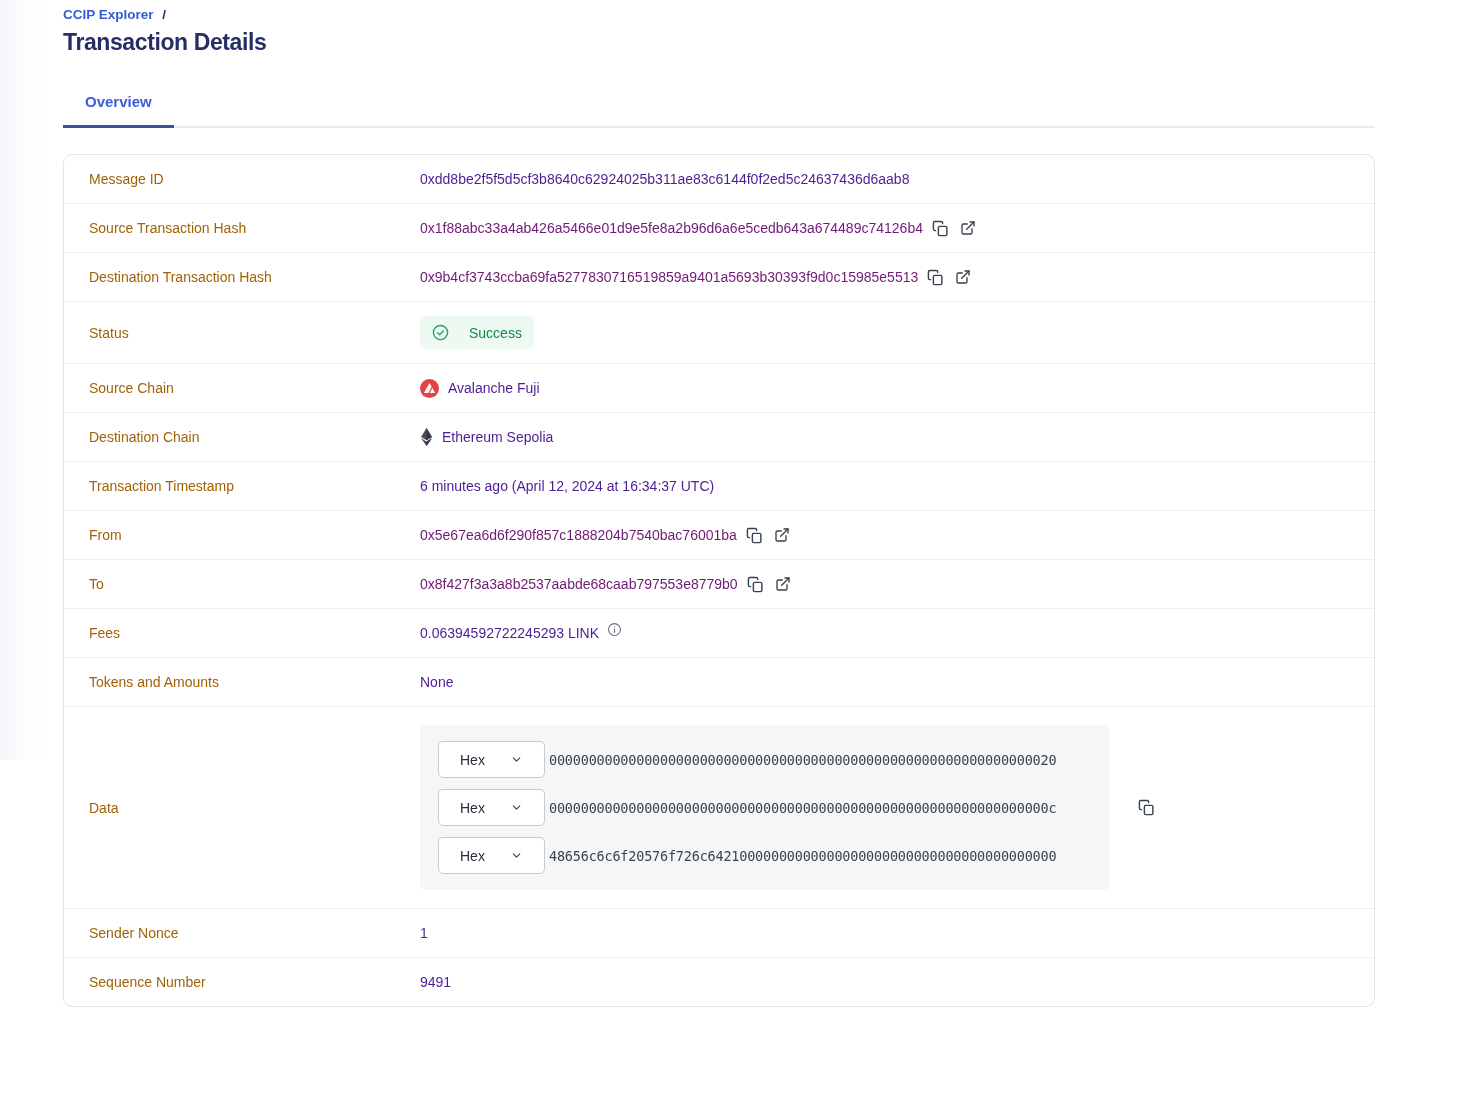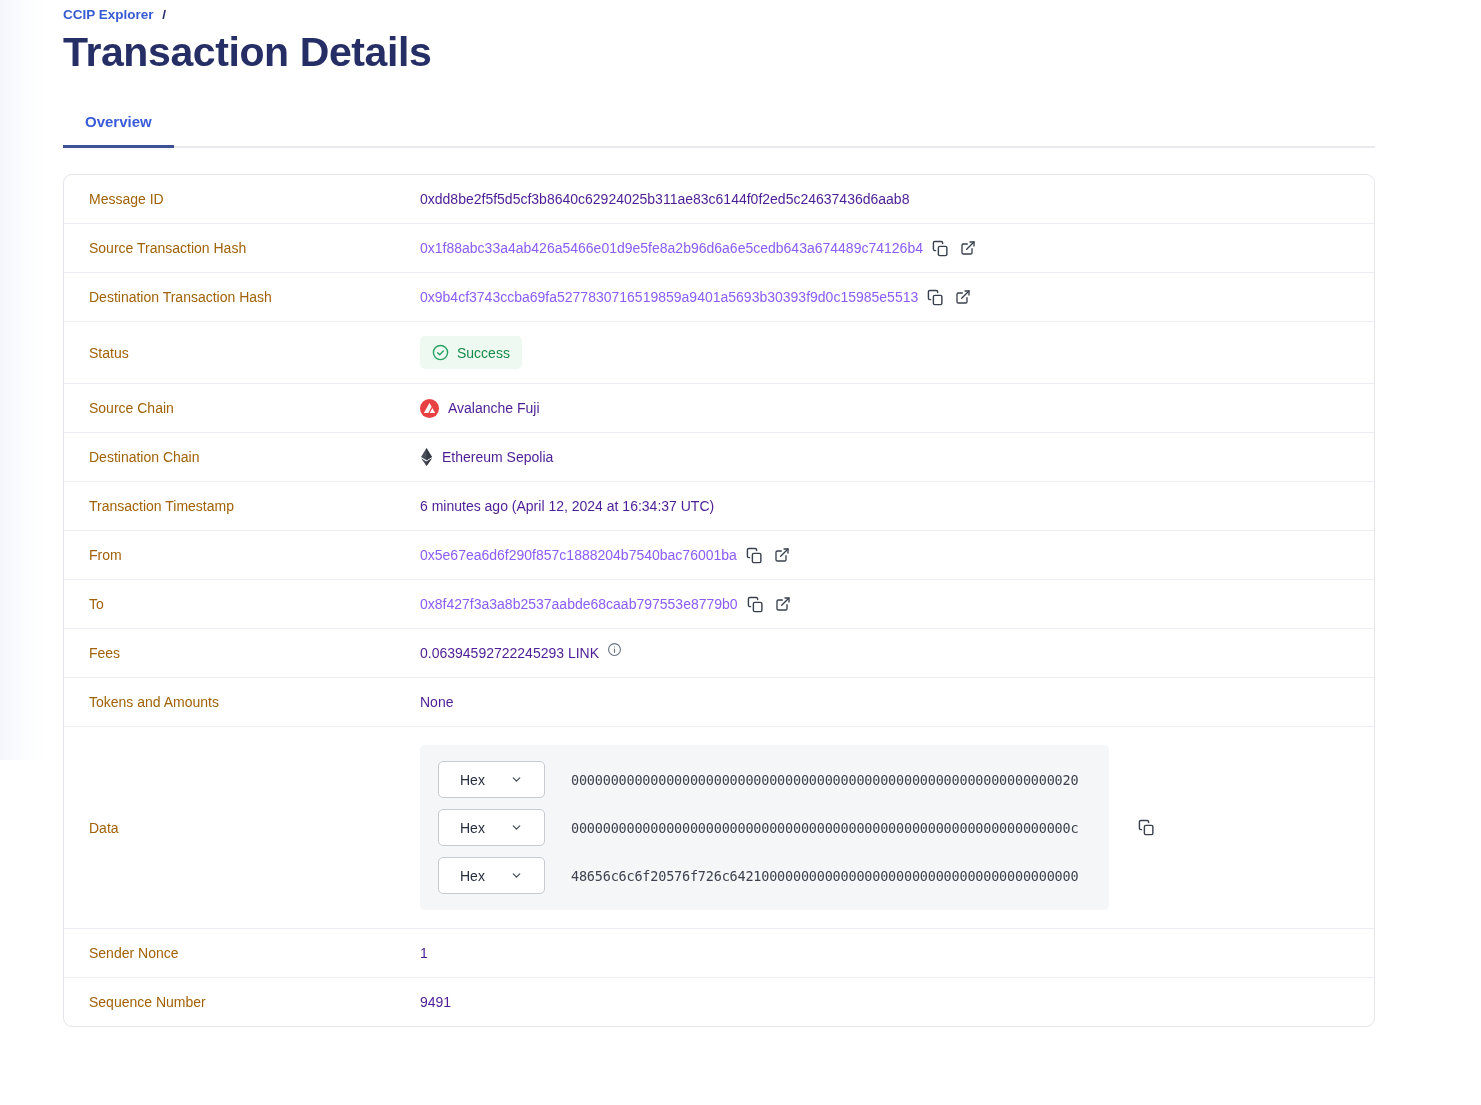--- a/index.html
+++ b/index.html
@@ -8,59 +8,59 @@
   body { position:relative; }
   body::before { content:""; position:absolute; left:0; top:0; width:46px; height:760px;
     background:linear-gradient(to right,#f2f4fb 0%, #fbfcfe 55%, #ffffff 100%);
     opacity:.8; pointer-events:none; }
   .page { position:relative; padding:7px 106px 0 63px; }
 
   
   .breadcrumb { font-size:13.5px; font-weight:bold; }
   .breadcrumb a { color:#375bd2; text-decoration:none; cursor:pointer; }
   .breadcrumb .sep { color:#262e66; margin-left:5px; }
-  h1.title { margin-top:7px; font-size:41px; font-weight:bold; color:#262e66; letter-spacing:-.4px; }
+  h1.title { margin-top:7px; font-size:23px; font-weight:bold; color:#262e66; letter-spacing:-.4px; }
 
   
   .tabs { margin-top:37px; border-bottom:2px solid #e9eaee; }
   .tab { display:inline-block; padding:0 22px 15px 22px; margin-bottom:-2px;
     font-size:15px; font-weight:bold; color:#3a5bd9; cursor:pointer;
     border-bottom:3px solid #3f5196; }
 
   
   .card { margin-top:26px; border:1px solid #e3e5eb; border-radius:9px; background:#fff; }
   .row { display:flex; align-items:center; padding:14px 0; border-bottom:1px solid #edeef3; }
   .row:last-child { border-bottom:none; }
   .row-label { flex:0 0 356px; padding-left:25px; font-size:14px; font-weight:500; color:#a16207; }
   .row-value { display:flex; align-items:center; gap:9px; font-size:14px; color:#4a505c; min-height:20px; }
   .val { color:#4c1d95; }
-  a.link { color:#8b5cf6; text-decoration:none; cursor:pointer; }
+  a.link { color:#701a75; text-decoration:none; cursor:pointer; }
   .icon { display:inline-flex; align-items:center; justify-content:center; }
   .icon-btn { background:none; border:none; padding:0; display:inline-flex; align-items:center;
     color:#39404d; cursor:pointer; }
   .icon-btn + .icon-btn { margin-left:2px; }
 
   
-  .badge { display:inline-flex; align-items:center; gap:8px; background:#edf9f1;
+  .badge { display:inline-flex; align-items:center; gap:20px; background:#edf9f1;
     color:#178a4b; font-size:14px; padding:8px 12px; border-radius:5px; }
 
   
   .icon.sup { position:relative; top:-4px; margin-left:-1px; }
 
   
   .row-data { padding:18px 0; }
   .data-panel { background:#f5f6f8; border-radius:5px; padding:16px 18px; width:689px; }
   .data-line { display:flex; align-items:center; }
   .data-line + .data-line { margin-top:11px; }
   .hex-select { width:107px; height:37px; flex:0 0 107px; background:#fff; border:1px solid #c7cad3;
     border-radius:5px; display:flex; align-items:center; justify-content:space-between;
     padding:0 21px; cursor:pointer; }
   .hex-select span { font-size:14px; color:#272e3e; }
   code.hex { font-family:"DejaVu Sans Mono", monospace; font-size:13.5px; color:#3d424e;
-    margin-left:26px; white-space:nowrap; letter-spacing:-.2px; }
+    margin-left:4px; white-space:nowrap; letter-spacing:-.2px; }
   .data-copy { margin-left:20px; }
 </style>
 </head>
 <body>
 
 <div class="page">
   <div class="breadcrumb">
     <a>CCIP Explorer</a>
     <span class="sep">/</span>
   </div>

